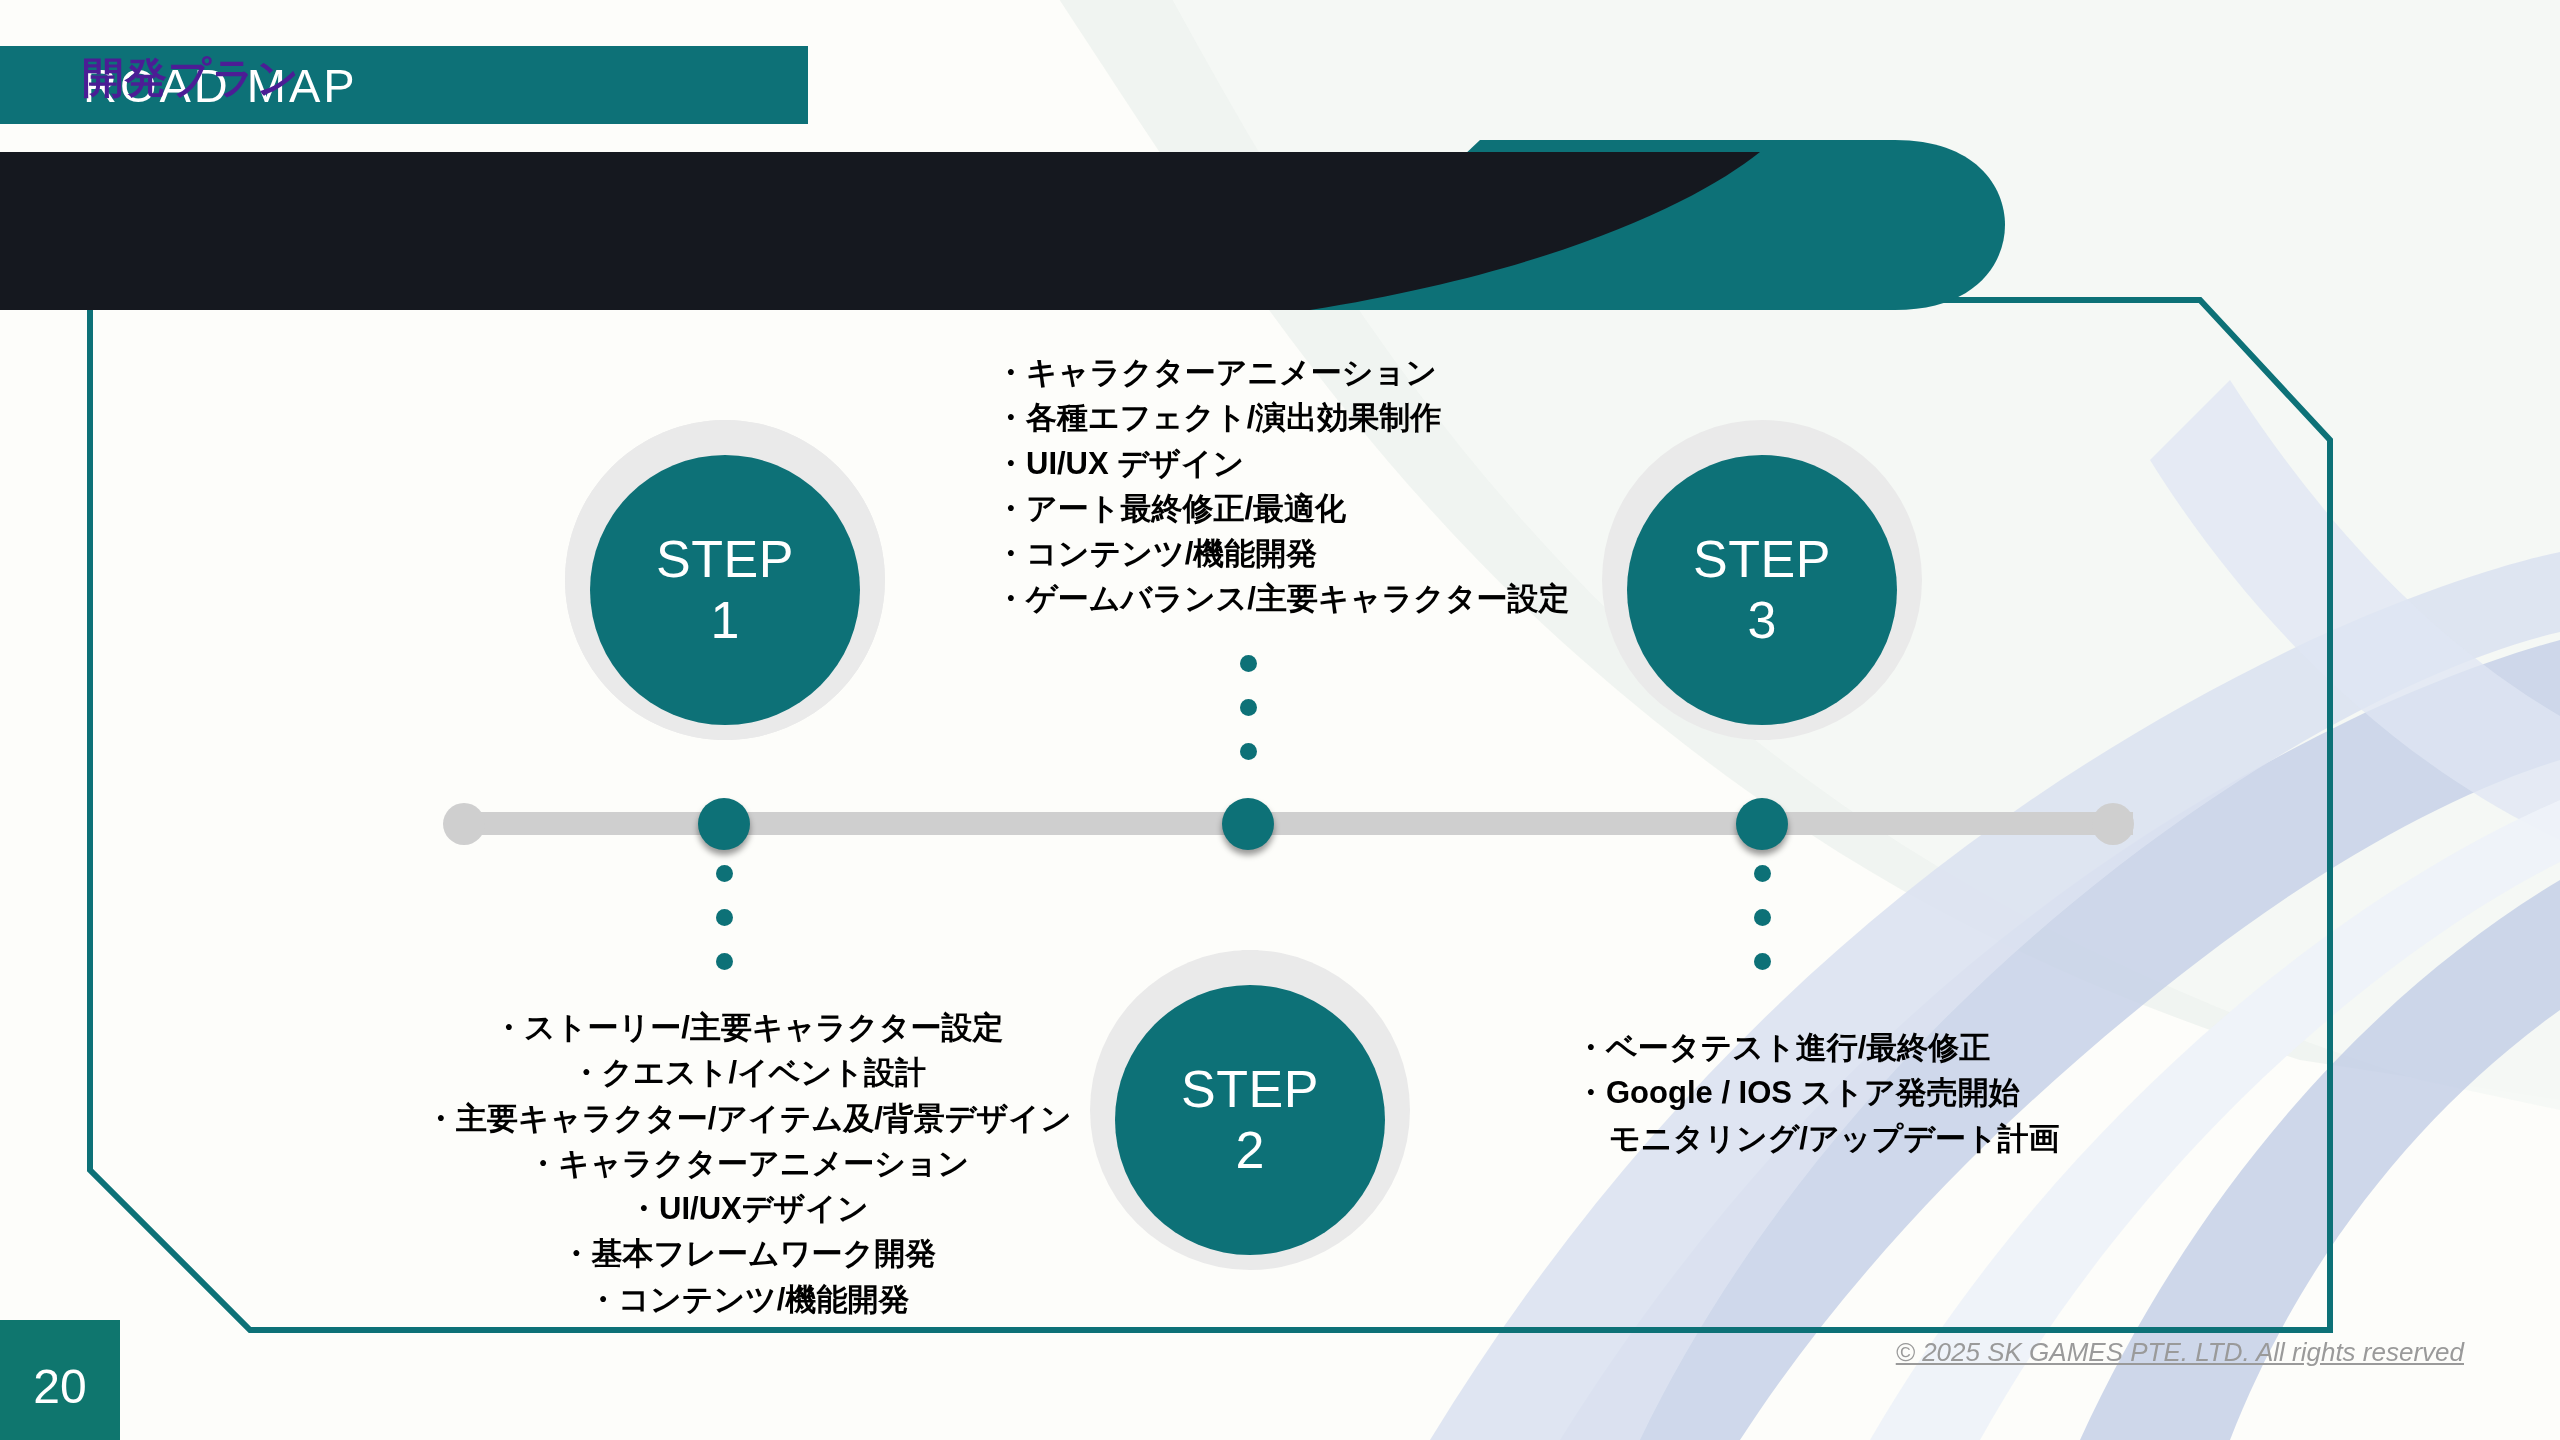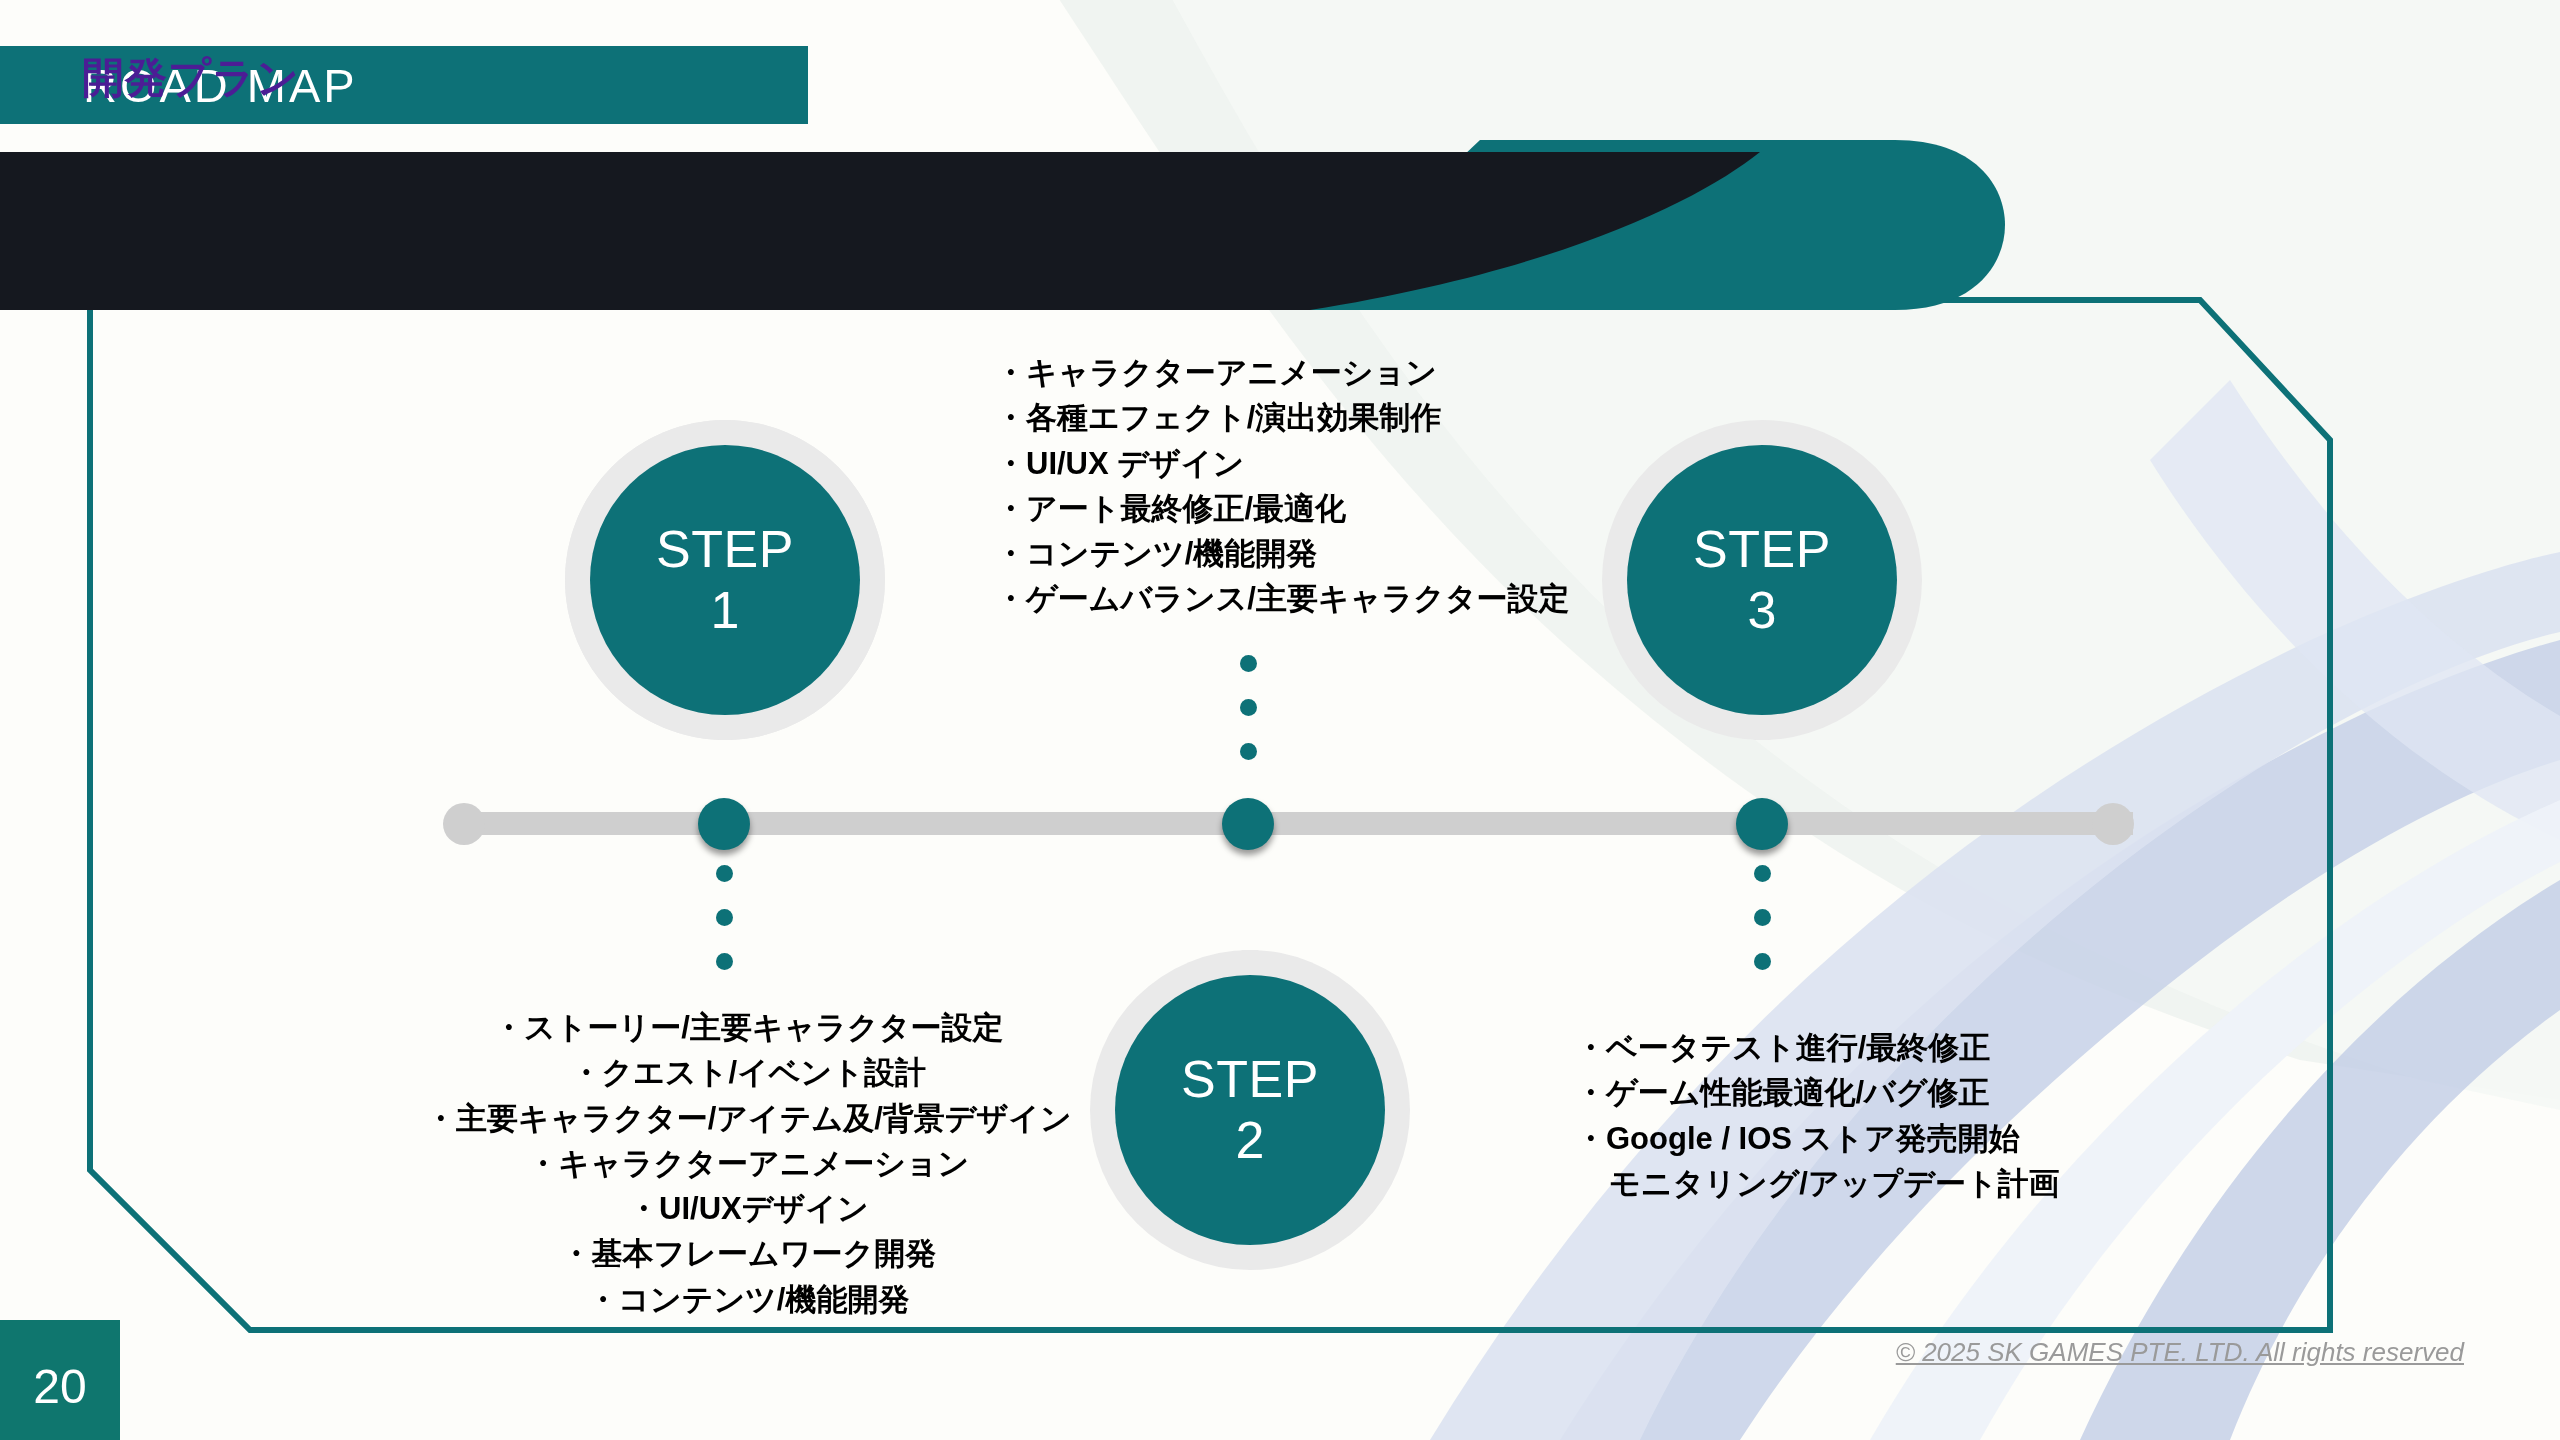--- a/index.html
+++ b/index.html
@@ -136,21 +136,21 @@
   .bubble .ring {
     position: absolute;
     left: 0;
     top: 0;
     width: 320px;
     height: 320px;
   }
   .bubble .disc {
     position: absolute;
     left: 25px;
-    top: 25px;
+    top: 35px;
     width: 270px;
     height: 270px;
     border-radius: 50%;
     background: #0d7177;
     display: flex;
     flex-direction: column;
     align-items: center;
     justify-content: center;
     color: #ffffff;
   }
@@ -327,21 +327,20 @@
     <span class="line">・クエスト/イベント設計</span>
     <span class="line">・主要キャラクター/アイテム及/背景デザイン</span>
     <span class="line">・キャラクターアニメーション</span>
     <span class="line">・UI/UXデザイン</span>
     <span class="line">・基本フレームワーク開発</span>
     <span class="line">・コンテンツ/機能開発</span>
   </div>
 
   <div class="bullets" style="left:1575px; top:1025px;">
     <span class="line">・ベータテスト進行/最終修正</span>
-    <span class="line">・ゲーム性能最適化/バグ修正</span>
     <span class="line">・Google / IOS ストア発売開始</span>
     <span class="line indent">モニタリング/アップデート計画</span>
   </div>
 
   <div class="pagenum">20</div>
 
   <div class="copyright">© 2025 SK GAMES PTE. LTD. All rights reserved</div>
 
 </div>
 

